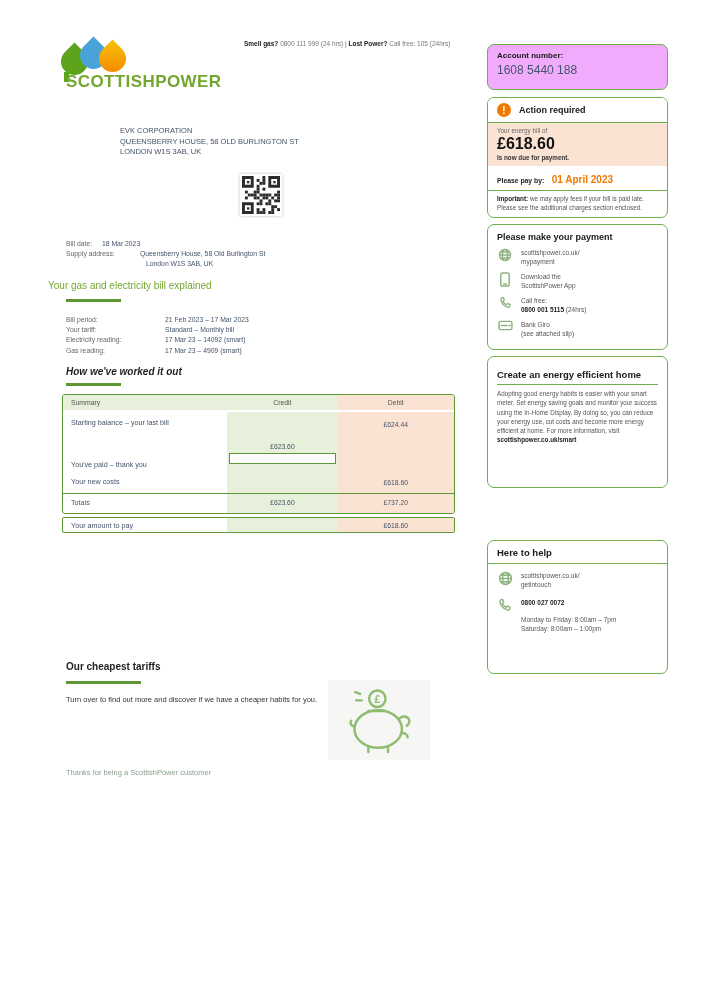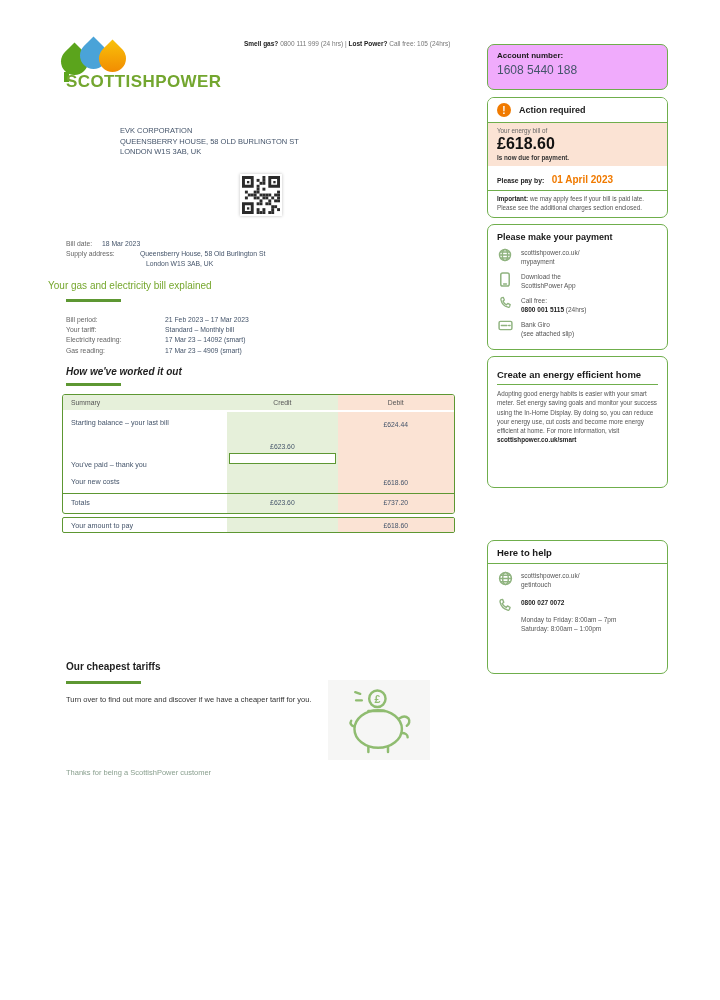--- a/index.html
+++ b/index.html
@@ -395,21 +395,21 @@
     </div>
     <div class="tamount">
       <div class="c-sum">Your amount to pay</div>
       <div class="c-cred"></div>
       <div class="c-deb amt">£618.60</div>
     </div>
   </div>
 
   <div class="tariff-head">Our cheapest tariffs</div>
   <div class="green-bar" style="top:681px; width:75px;"></div>
-  <div class="tariff-body">Turn over to find out more and discover if we have a cheaper tariff for you.</div>
+  <div class="tariff-body">Turn over to find out more and discover if we have a cheaper habits for you.</div>
 
   <div class="piggy-wrap">
     <svg width="92" height="72" viewBox="0 0 110 88">
       <g fill="none" stroke="#8fbc70" stroke-width="3" stroke-linecap="round" stroke-linejoin="round">
         <ellipse cx="54" cy="55" rx="29" ry="23"></ellipse>
         <path d="M80 42c4-3 8-3 11 0 2 3 1 7-2 9"></path>
         <path d="M83 60c4 0 7 2 7 5"></path>
         <path d="M42 77v6M66 77v6"></path>
         <path d="M25 52c-4-1-6-4-4-7"></path>
         <path d="M42 33h20"></path>

